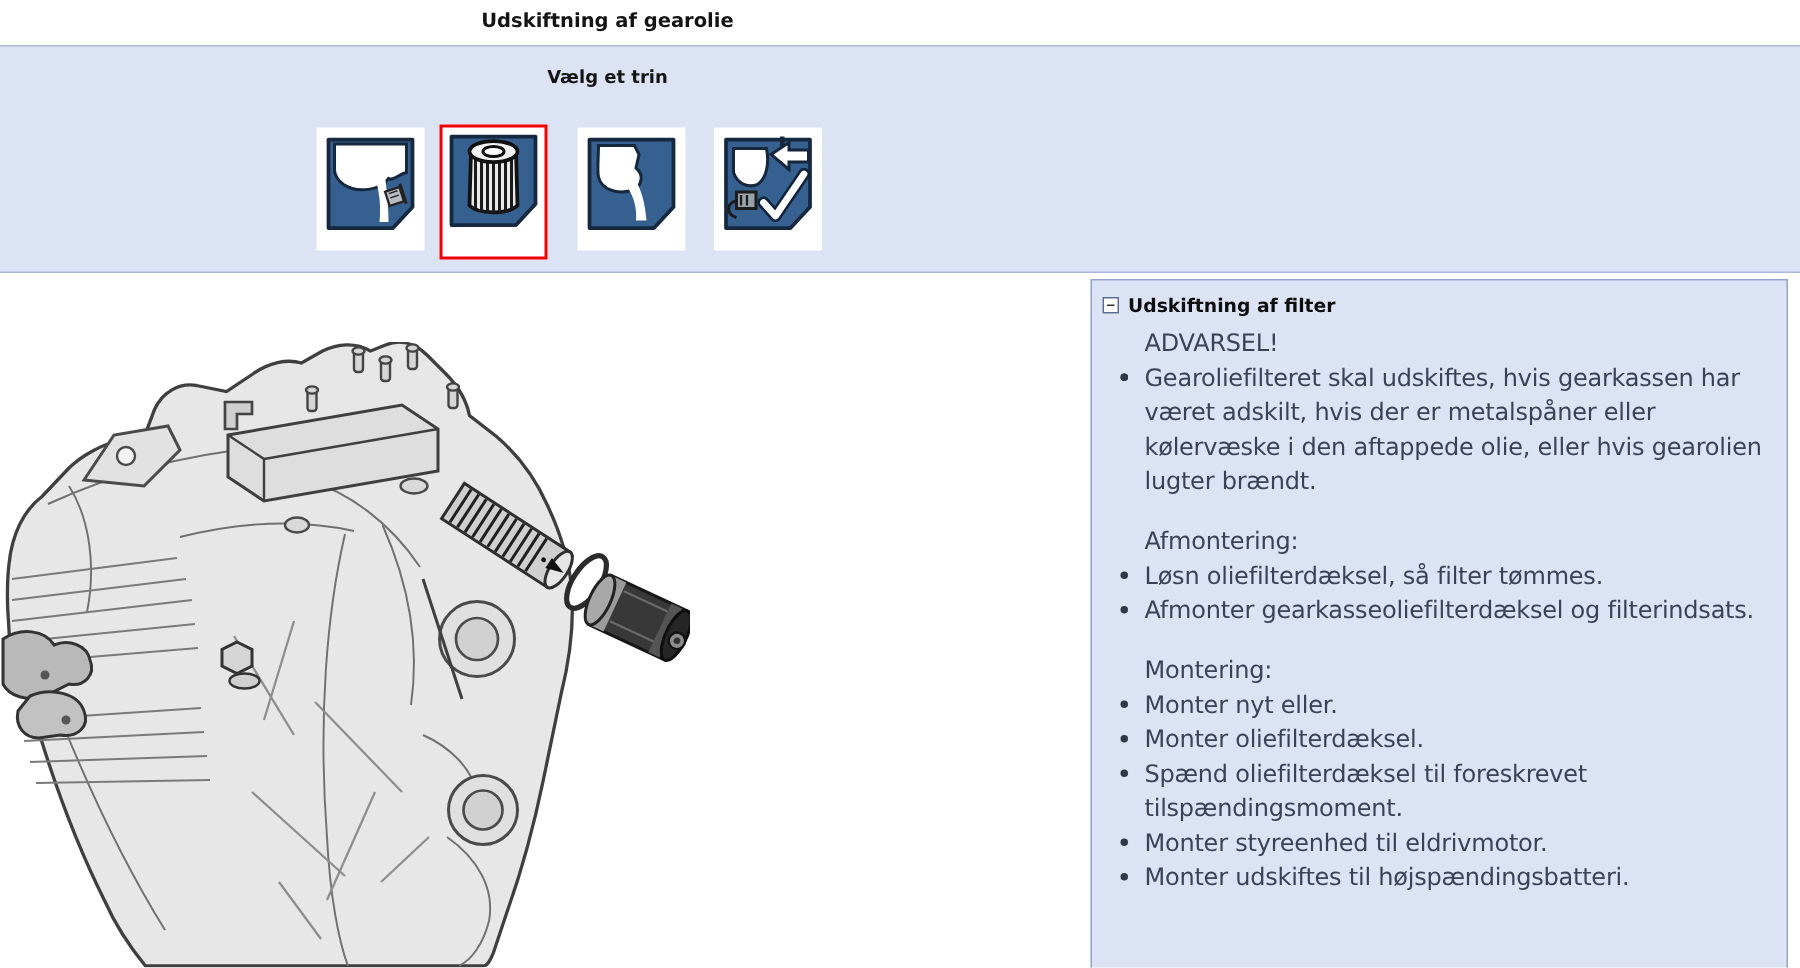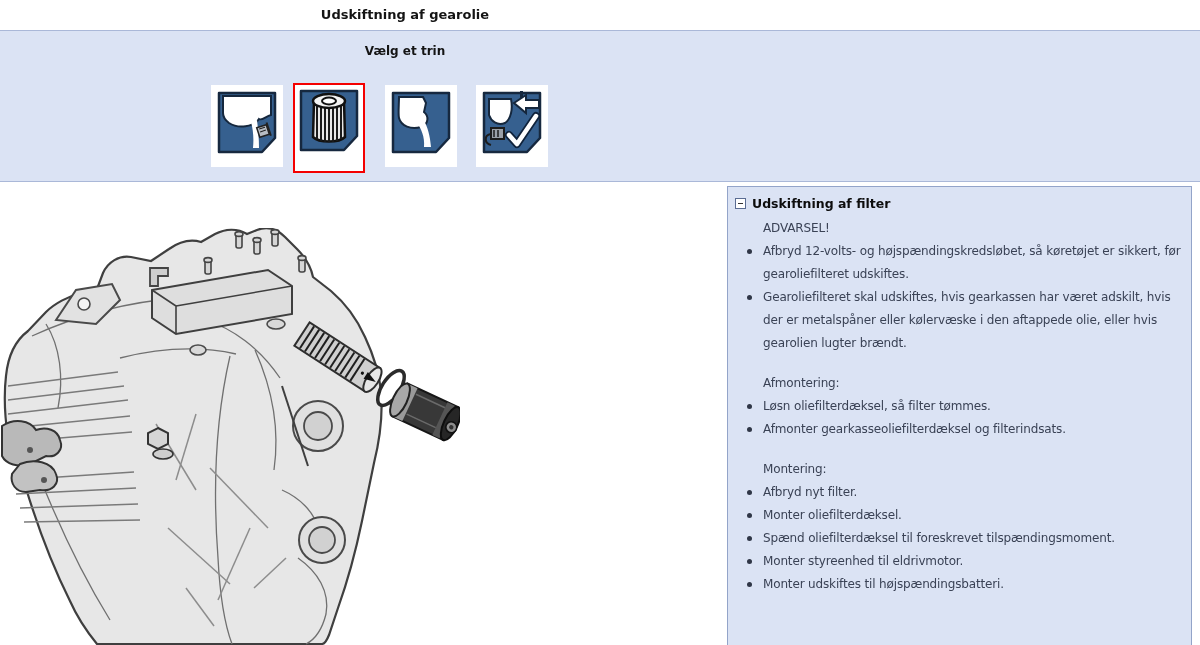--- a/index.html
+++ b/index.html
@@ -53,21 +53,21 @@
   .collapse-box{
     width:11px;height:11px;background:#fff;border:1px solid #5a6c92;
     box-sizing:border-box;position:relative;cursor:pointer;flex:none;
   }
   .collapse-box::after{
     content:"";position:absolute;left:2px;right:2px;top:4px;height:1px;background:#333;
   }
   .panel-title{font-size:12.5px;font-weight:bold;color:#0d0d0d;}
   .panel-body{
     margin:6px 10px 0 14px;
-    font-size:12px;letter-spacing:-0.15px;line-height:23px;color:#3a4255;
+    font-size:16px;letter-spacing:-0.15px;line-height:23px;color:#3a4255;
   }
   .blk{position:relative;padding-left:21px;}
   .blk .dot{
     position:absolute;left:5px;top:9px;width:5px;height:5px;border-radius:50%;
     background:#2f3646;
   }
   .blk.spacer{height:17px;padding:0;}
 </style>
 </head>
 <body>
@@ -256,29 +256,29 @@
     </g>
   </svg>
 
   <div class="panel">
     <div class="panel-header">
       <span class="collapse-box"></span>
       <span class="panel-title">Udskiftning af filter</span>
     </div>
     <div class="panel-body" id="panel-body">
         <div class="blk plain"><span>ADVARSEL!</span></div>
-        <div class="blk bullet"><span class="dot"></span><span>Afbryd 12-volts- og højspændingskredsløbet, så køretøjet er sikkert, før gearoliefilteret udskiftes.</span></div>
+        <div class="blk bullet"><span class="dot"></span></div>
         <div class="blk bullet"><span class="dot"></span><span>Gearoliefilteret skal udskiftes, hvis gearkassen har været adskilt, hvis der er metalspåner eller kølervæske i den aftappede olie, eller hvis gearolien lugter brændt.</span></div>
         <div class="blk spacer"></div>
         <div class="blk plain"><span>Afmontering:</span></div>
         <div class="blk bullet"><span class="dot"></span><span>Løsn oliefilterdæksel, så filter tømmes.</span></div>
         <div class="blk bullet"><span class="dot"></span><span>Afmonter gearkasseoliefilterdæksel og filterindsats.</span></div>
         <div class="blk spacer"></div>
         <div class="blk plain"><span>Montering:</span></div>
-        <div class="blk bullet"><span class="dot"></span><span>Afbryd nyt filter.</span></div>
+        <div class="blk bullet"><span class="dot"></span><span>Monter nyt eller.</span></div>
         <div class="blk bullet"><span class="dot"></span><span>Monter oliefilterdæksel.</span></div>
         <div class="blk bullet"><span class="dot"></span><span>Spænd oliefilterdæksel til foreskrevet tilspændingsmoment.</span></div>
         <div class="blk bullet"><span class="dot"></span><span>Monter styreenhed til eldrivmotor.</span></div>
         <div class="blk bullet"><span class="dot"></span><span>Monter udskiftes til højspændingsbatteri.</span></div>
       </div>
   </div>
 
 </div>
 
 </body></html>

